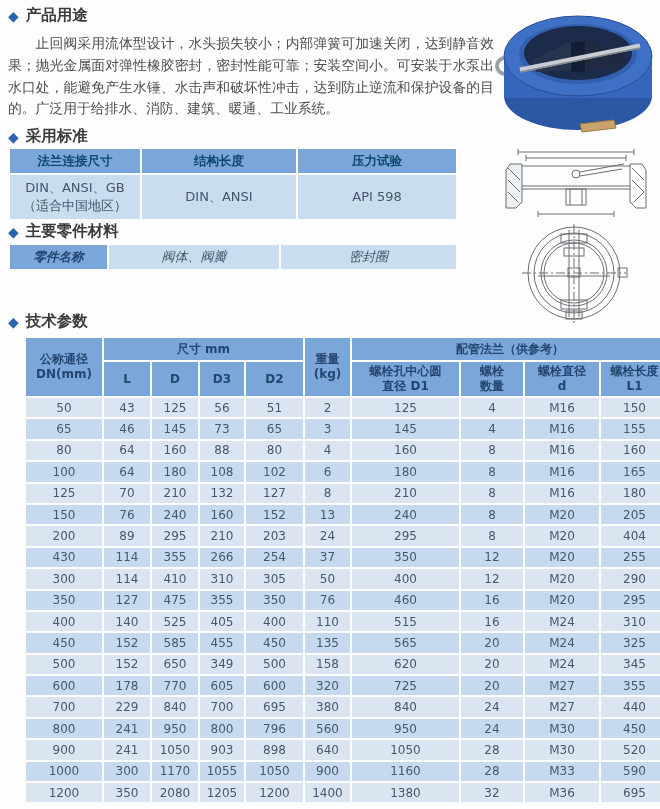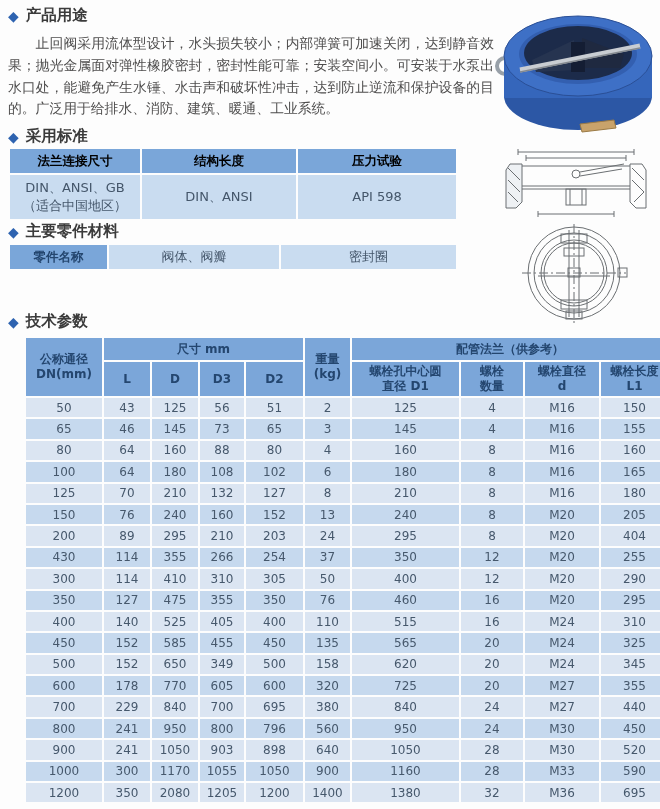--- a/index.html
+++ b/index.html
@@ -13,24 +13,24 @@
   }
   .diamond{color:#2e63b0;font-size:14px;margin-right:7px;line-height:1;}
   .para{
     position:absolute;left:8px;top:33px;width:486px;
     font-size:13.8px;line-height:21.8px;color:#4e4d4d;text-indent:2em;text-align:justify;
   }
   table{border-collapse:separate;border-spacing:2px;position:absolute;background:transparent;table-layout:fixed;}
   th,td{padding:0;text-align:center;vertical-align:middle;overflow:hidden;}
   
   .std-table{left:8px;top:147px;width:450px;}
-  .std-table th{background:#7aa6d9;color:#000000;font-size:12.5px;font-weight:bold;height:24px;margin-left:12px;}
+  .std-table th{background:#7aa6d9;color:#0c4a6e;font-size:12.5px;font-weight:bold;height:24px;margin-left:12px;}
   .std-table td{background:#c9dcf0;color:#44566a;font-size:13px;height:44px;line-height:18px;}
   .mat-table{left:8px;top:243px;width:450px;}
-  .mat-table td{background:#c9dcf0;color:#44566a;font-size:13px;height:24px;}
+  .mat-table td{background:#c9dcf0;color:#44566a;font-size:13px;height:24px;font-style:italic;}
   .mat-table td.hc{background:#7aa6d9;color:#24466f;font-weight:bold;font-size:12.5px;}
   
   .tech-table{left:24px;top:336px;width:646px;}
   .tech-table th{background:#7ba6d9;color:#24466f;font-size:12px;font-weight:bold;line-height:15px;}
   .tech-table thead tr:first-child th{height:22px;}
   .tech-table thead tr:last-child th{height:34px;}
   .tech-table th span{display:block;}
   .tech-table td{font-size:12px;color:#46586c;height:19.4px;}
   .tech-table tr.ra td{background:#dbe5f2;}
   .tech-table tr.rb td{background:#c6d9ee;}

